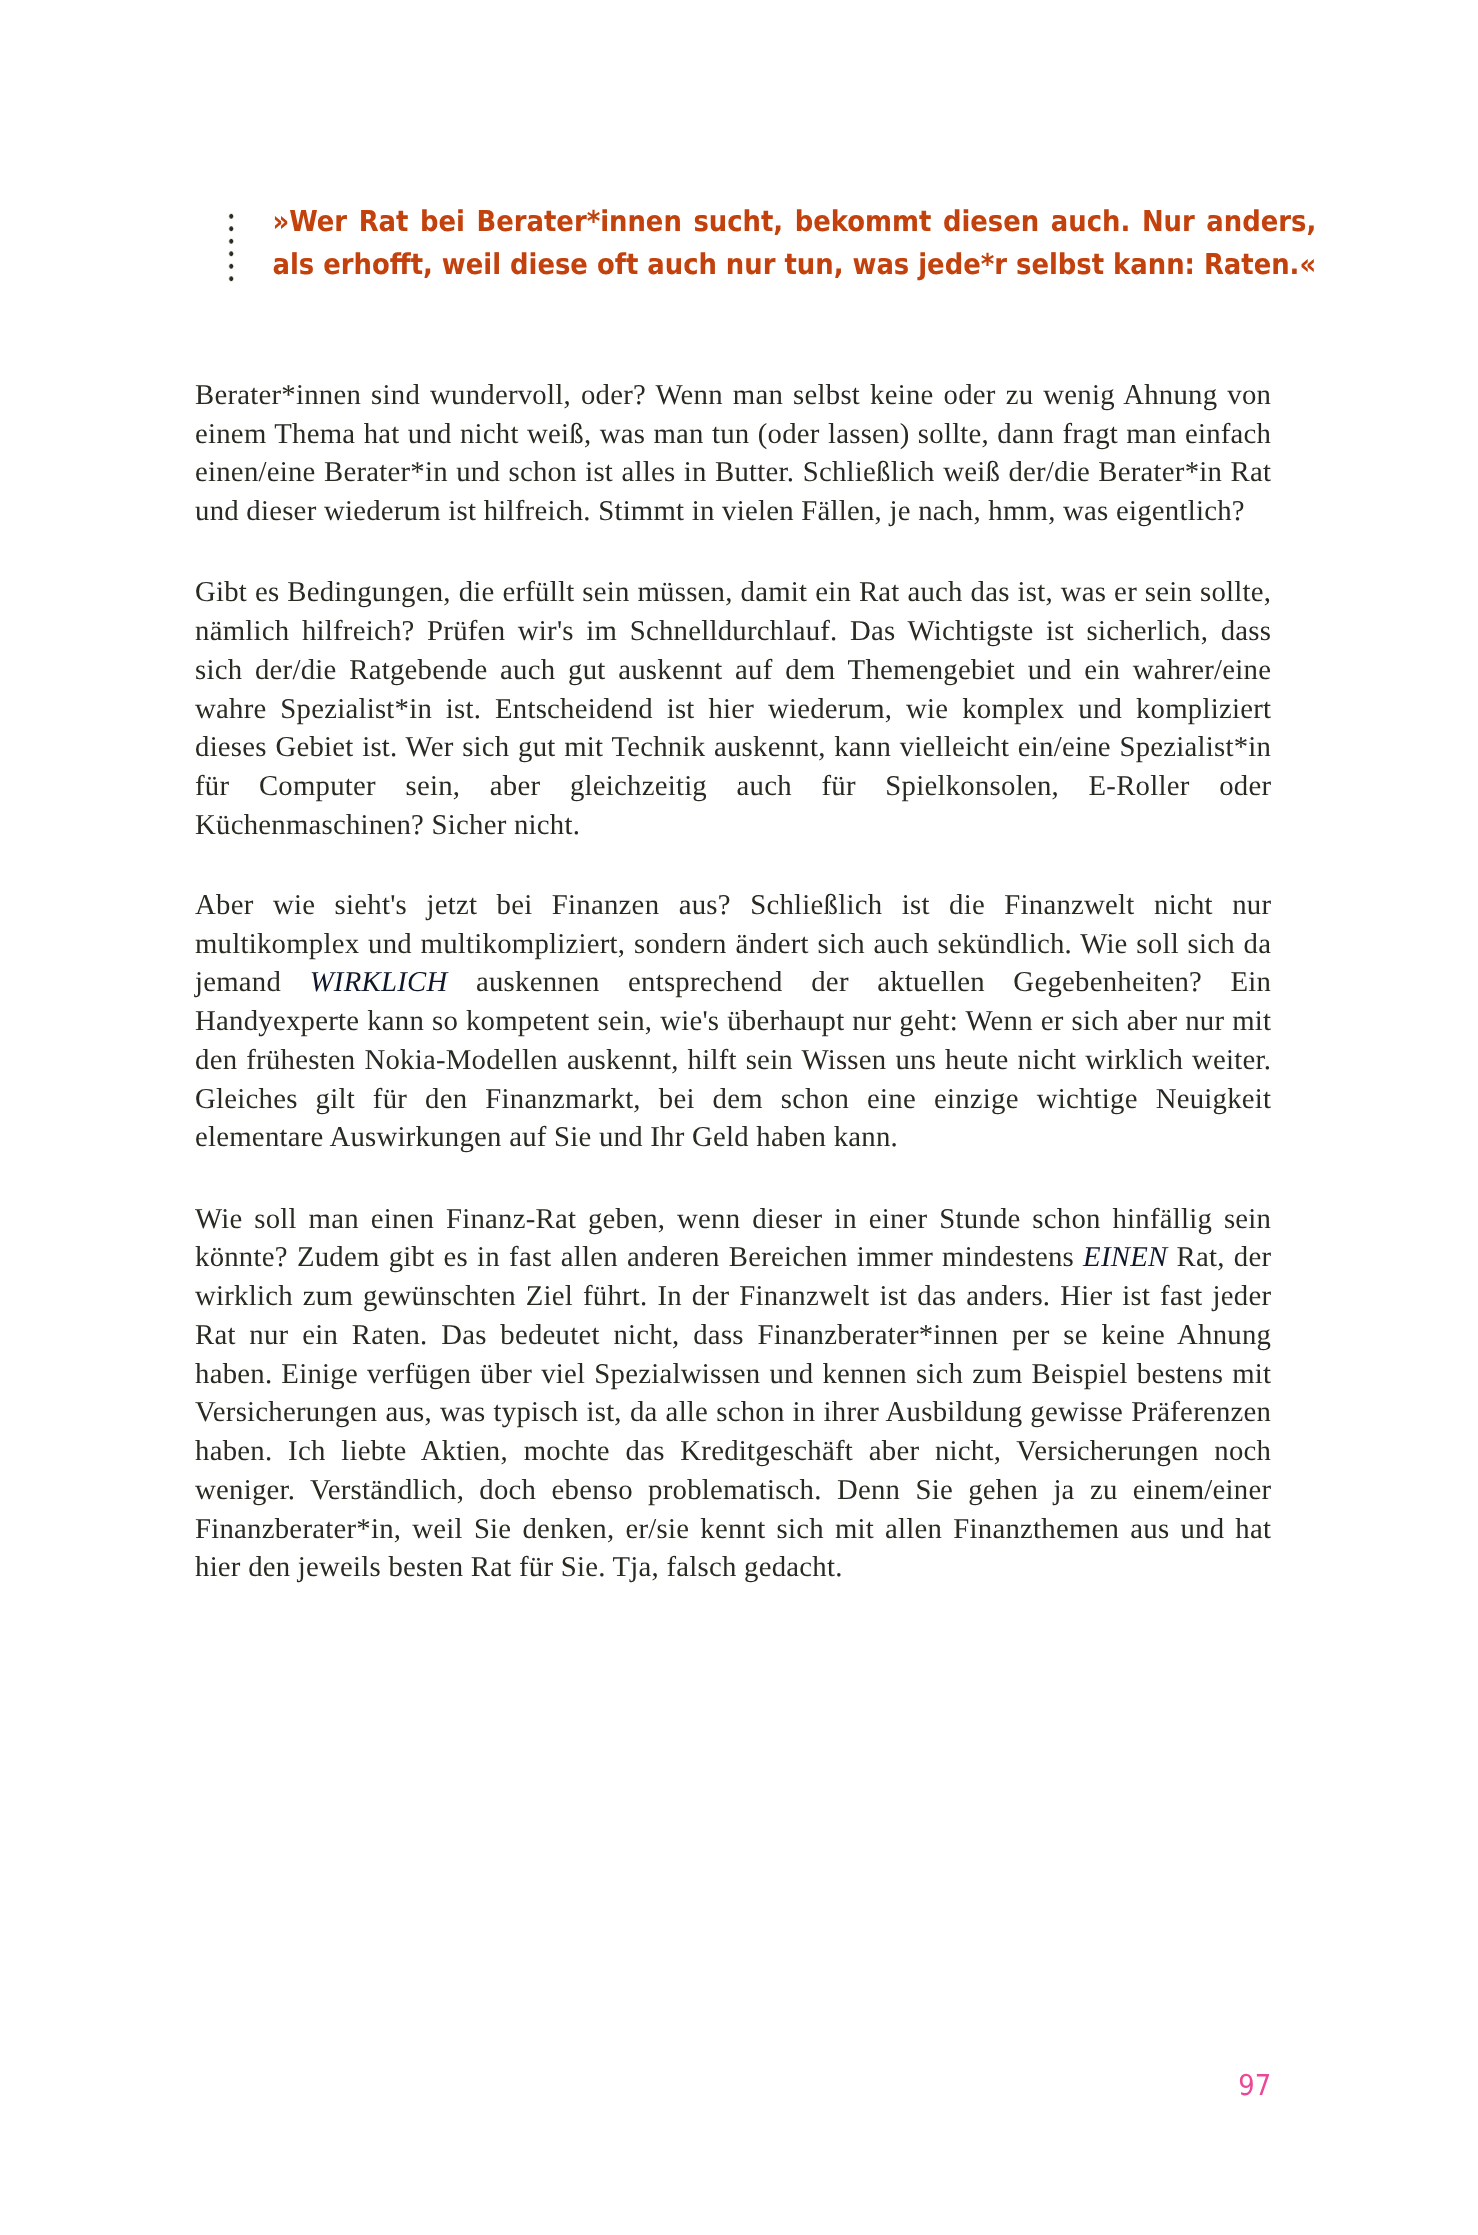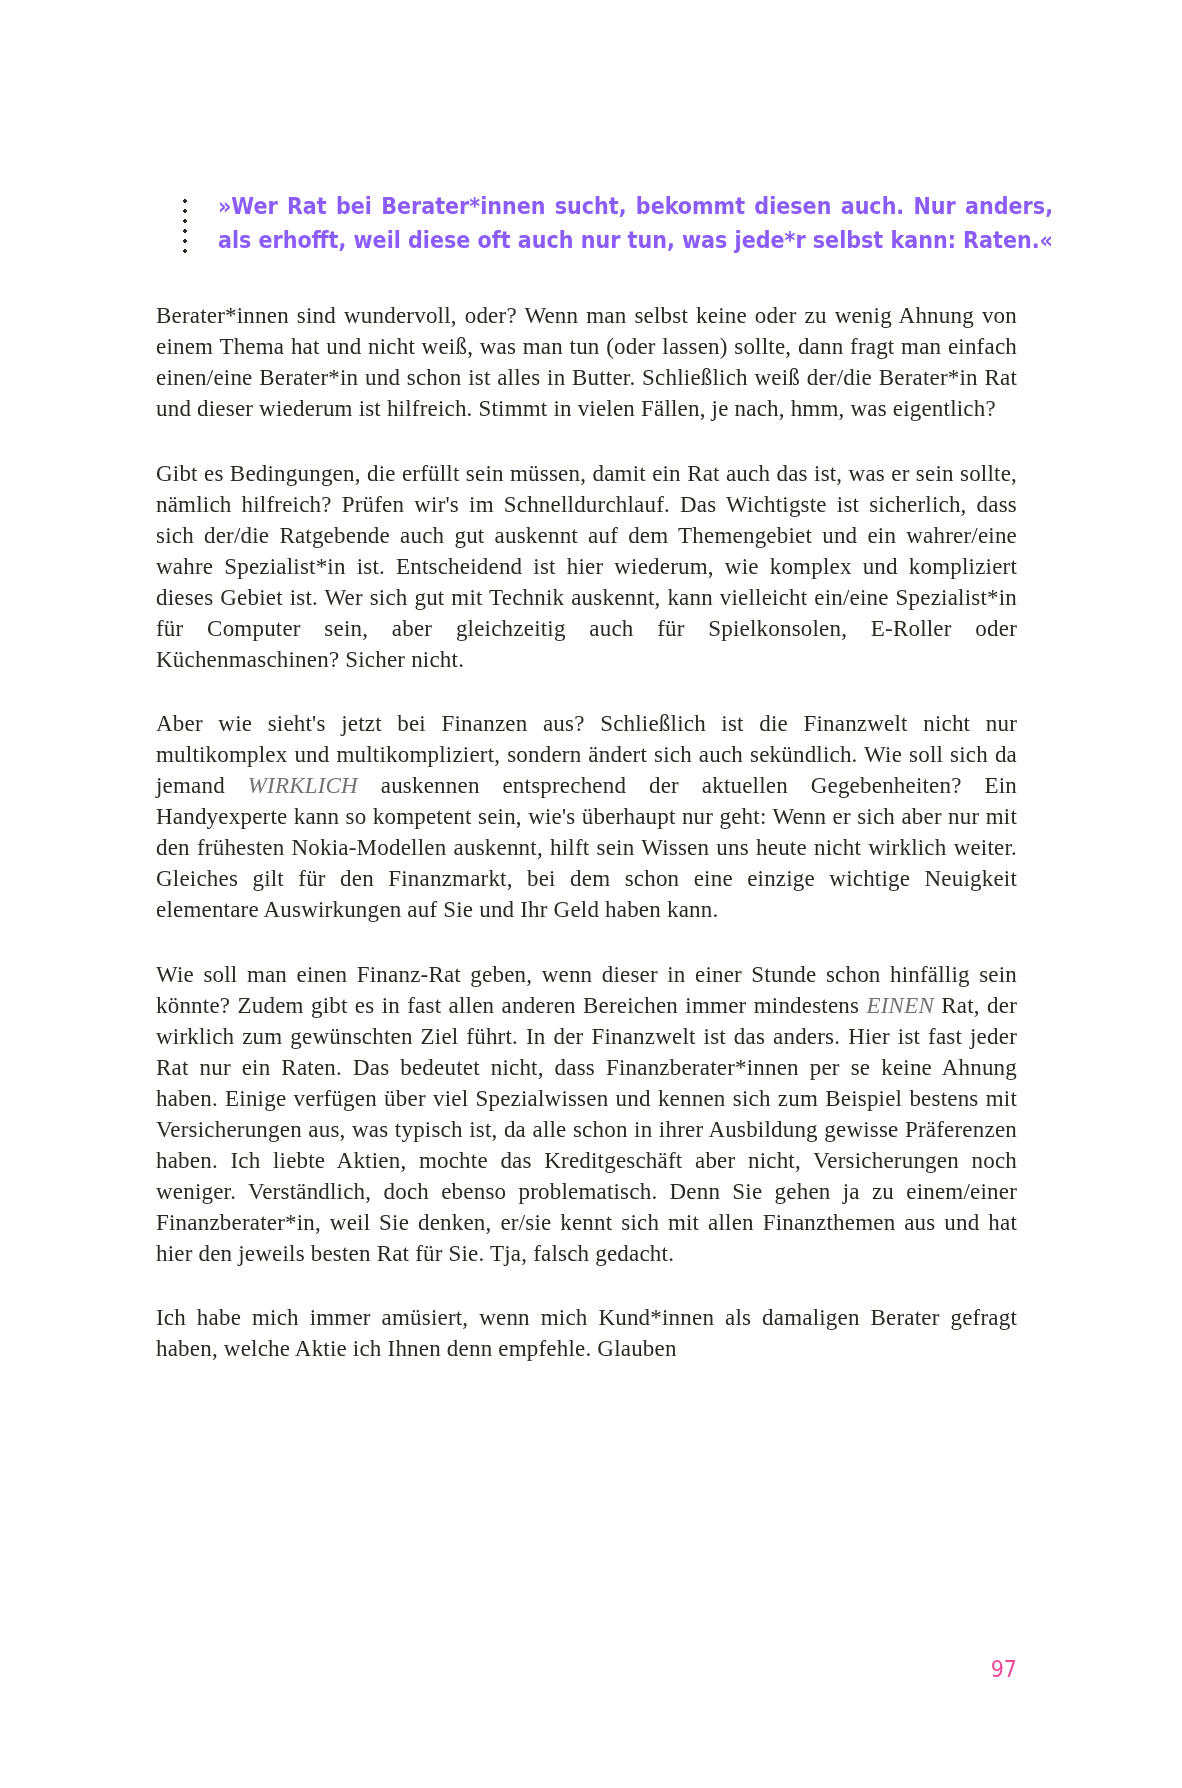--- a/index.html
+++ b/index.html
@@ -1,53 +1,52 @@
 <!DOCTYPE html>
 <html><head>
 <meta charset="utf-8">
 <style>
   html, body { margin: 0; padding: 0; background: #ffffff; }
   body { width: 1182px; height: 1788px; position: relative; overflow: hidden; }
   .page { position: absolute; left: 0; top: 0; width: 1182px; height: 1788px; background: #fff; }
   .quote {
     position: absolute; left: 182px; top: 162px; width: 835px;
     font-family: "DejaVu Sans Condensed", "DejaVu Sans", sans-serif;
-    font-weight: bold; font-size: 23px; line-height: 33.5px; color: #8b5cf6;
-    padding-left: 36px; text-align: justify; text-align-last: left; margin-top: 28px;
+    font-weight: bold; font-size: 23px; line-height: 33.5px; color: #c2410c;
+    padding-left: 36px; text-align: justify; text-align-last: left;
   }
   .quote-dots {
     position: absolute; left: 0; top: 6px; bottom: 0; width: 6px;
     background-image: radial-gradient(circle, #2a2a22 1.6px, transparent 2px);
     background-size: 6px 10px; background-repeat: repeat-y;
   }
   .body {
     position: absolute; left: 156px; top: 300px; width: 861px;
     font-family: Liberation Serif, serif;
     font-size: 23px; line-height: 31px; color: #2a2a22;
     text-align: justify; letter-spacing: 0.2px;
   }
   .body p { margin: 0 0 33.6px 0; hyphens: manual; }
-  .body em { font-style: italic; font-weight: 300; color: #737373; }
+  .body em { font-style: italic; font-weight: 300; color: #0f172a; }
   .page-number {
     position: absolute; right: 165px; top: 1656px;
     font-family: "DejaVu Sans Condensed", "DejaVu Sans", sans-serif;
     font-size: 23px; color: #ec4899;
   }
 </style>
 </head>
 <body>
 
 <div class="page">
   <div class="quote">
     <div class="quote-dots"></div>
     <span>»Wer Rat bei Berater*innen sucht, bekommt diesen auch. Nur anders, als erhofft, weil diese oft auch nur tun, was jede*r selbst kann: Raten.«</span>
   </div>
 
   <div class="body" id="body-text">
       <p><span>Berater*innen sind wundervoll, oder? Wenn man selbst keine oder zu wenig Ahnung von einem Thema hat und nicht weiß, was man tun (oder lassen) sollte, dann fragt man einfach einen/eine Berater*in und schon ist alles in Butter. Schließlich weiß der/die Berater*in Rat und dieser wiede­rum ist hilfreich. Stimmt in vielen Fällen, je nach, hmm, was eigentlich?</span></p>
       <p><span>Gibt es Bedingungen, die erfüllt sein müssen, damit ein Rat auch das ist, was er sein sollte, nämlich hilfreich? Prüfen wir's im Schnelldurchlauf. Das Wichtigste ist sicherlich, dass sich der/die Ratgebende auch gut aus­kennt auf dem Themengebiet und ein wahrer/eine wahre Spezialist*in ist. Entscheidend ist hier wiederum, wie komplex und kompliziert dieses Gebiet ist. Wer sich gut mit Technik auskennt, kann vielleicht ein/eine Spezialist*in für Computer sein, aber gleichzeitig auch für Spielkonsolen, E-Roller oder Küchenmaschinen? Sicher nicht.</span></p>
       <p><span>Aber wie sieht's jetzt bei Finanzen aus? Schließlich ist die Finanzwelt nicht nur multikomplex und multikompliziert, sondern ändert sich auch sekündlich. Wie soll sich da jemand </span><em>WIRKLICH</em><span> auskennen entsprechend der aktuellen Gegebenheiten? Ein Handyexperte kann so kompetent sein, wie's überhaupt nur geht: Wenn er sich aber nur mit den frühesten Nokia-Modellen auskennt, hilft sein Wissen uns heute nicht wirklich wei­ter. Gleiches gilt für den Finanzmarkt, bei dem schon eine einzige wich­tige Neuigkeit elementare Auswirkungen auf Sie und Ihr Geld haben kann.</span></p>
       <p><span>Wie soll man einen Finanz-Rat geben, wenn dieser in einer Stunde schon hinfällig sein könnte? Zudem gibt es in fast allen anderen Berei­chen immer mindestens </span><em>EINEN</em><span> Rat, der wirklich zum gewünschten Ziel führt. In der Finanzwelt ist das anders. Hier ist fast jeder Rat nur ein Raten. Das bedeutet nicht, dass Finanzberater*innen per se keine Ah­nung haben. Einige verfügen über viel Spezialwissen und kennen sich zum Beispiel bestens mit Versicherungen aus, was typisch ist, da alle schon in ihrer Ausbildung gewisse Präferenzen haben. Ich liebte Aktien, mochte das Kreditgeschäft aber nicht, Versicherungen noch weniger. Ver­ständlich, doch ebenso problematisch. Denn Sie gehen ja zu einem/einer Finanzberater*in, weil Sie denken, er/sie kennt sich mit allen Finanzthe­men aus und hat hier den jeweils besten Rat für Sie. Tja, falsch gedacht.</span></p>
-      <p><span>Ich habe mich immer amüsiert, wenn mich Kund*innen als damaligen Berater gefragt haben, welche Aktie ich Ihnen denn empfehle. Glauben</span></p>
     </div>
 
   <div class="page-number">97</div>
 </div>
 
 </body></html>

